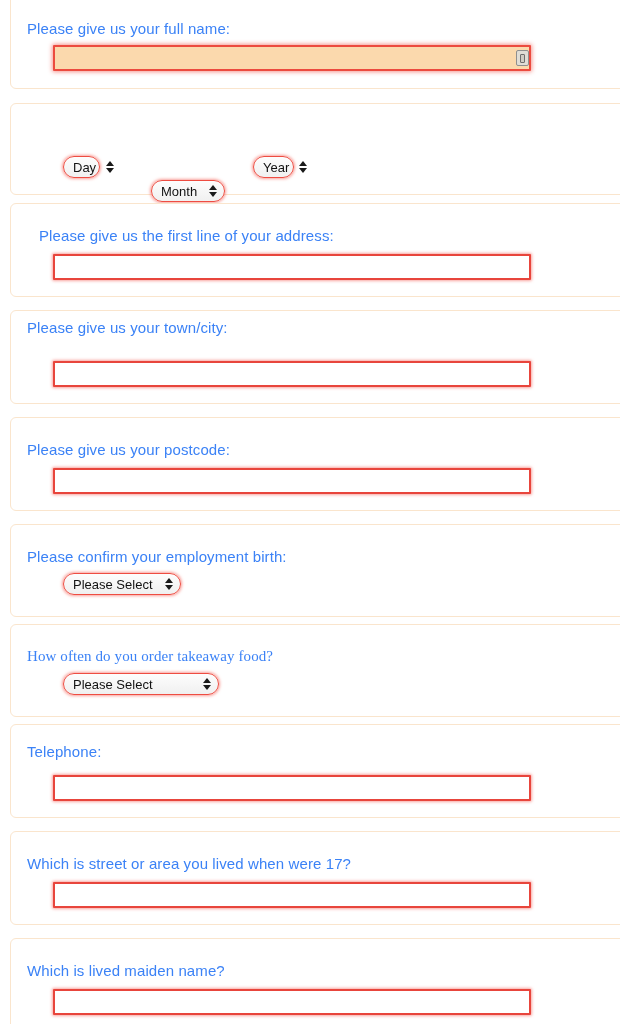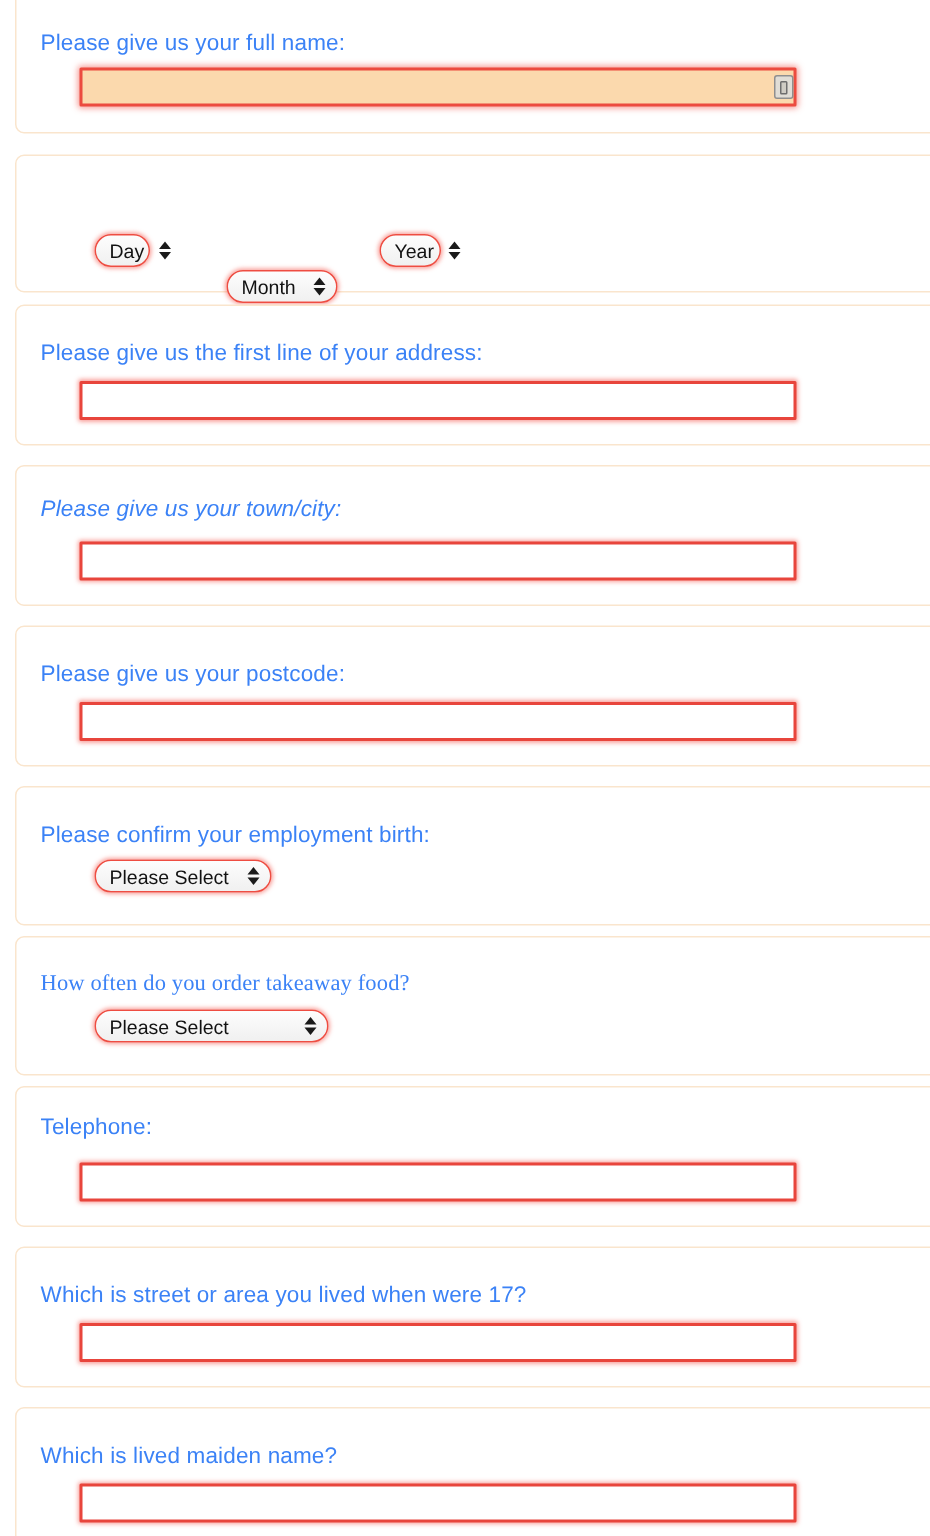--- a/index.html
+++ b/index.html
@@ -171,28 +171,28 @@
         <span class="sel-arrows">
             <i class="up"></i>
             <i class="down"></i>
           </span>
       </div>
     </div>
   </div>
 
   <div class="card" style="top:203px; height:94px;">
     <div class="card-inner">
-      <span class="q-label" style="top:23px;">Please give us the first line of your address:</span>
+      <span class="q-label" style="top:23px;margin-left:12px;">Please give us the first line of your address:</span>
       <input class="txt" type="text" style="top: 50px;" placeholder="">
     </div>
   </div>
 
   <div class="card" style="top:310px; height:94px;">
     <div class="card-inner">
-      <span class="q-label" style="top:20px;font-style:italic;">Please give us your town/city:</span>
+      <span class="q-label" style="top:8px;">Please give us your town/city:</span>
       <input class="txt" type="text" style="top: 50px;" placeholder="">
     </div>
   </div>
 
   <div class="card" style="top:417px; height:94px;">
     <div class="card-inner">
       <span class="q-label" style="top:23px;">Please give us your postcode:</span>
       <input class="txt" type="text" style="top: 50px;" placeholder="">
     </div>
   </div>

